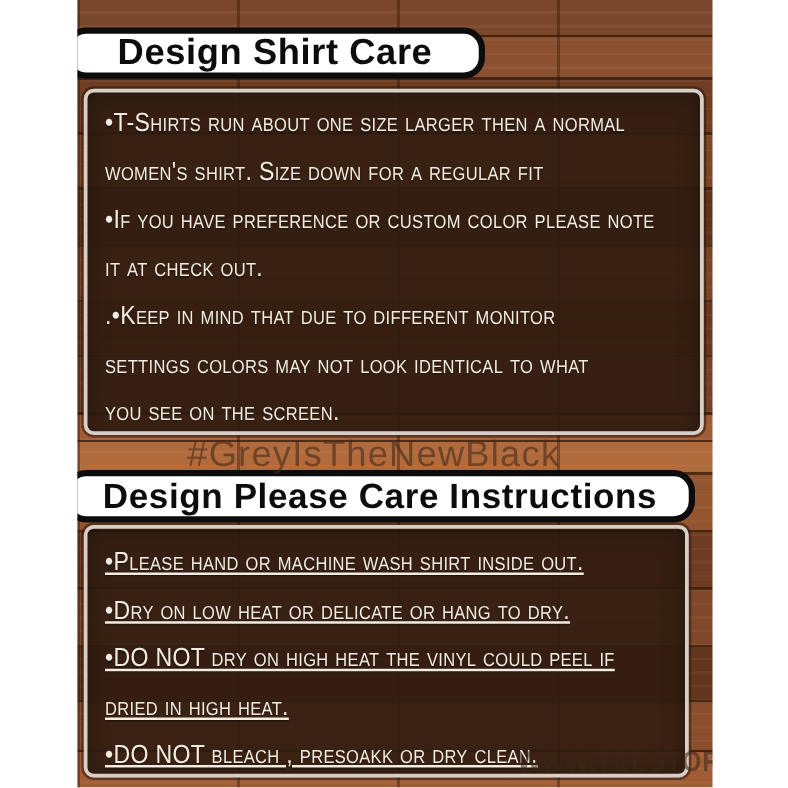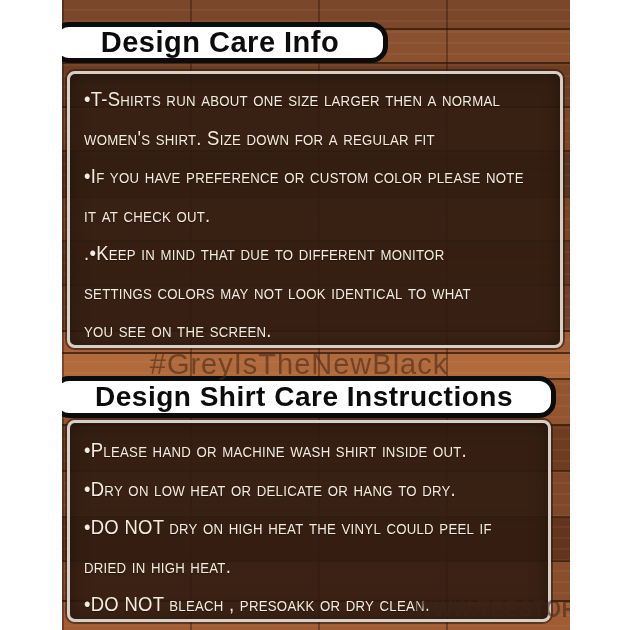--- a/index.html
+++ b/index.html
@@ -56,21 +56,21 @@
     box-sizing:border-box;
     background:rgba(47,27,16,0.88);
     border:3px solid #d6cfc8;
     border-radius:8px;
     box-shadow:0 0 0 2px rgba(40,22,12,0.55), inset 0 0 18px rgba(0,0,0,0.35);
     padding:6px 0 0 14px;
     color:#f2ece2;
     overflow:hidden;
   }
   .darkbox.b1{left:5px;top:71px;width:496px;height:277px;}
-  .darkbox.b2{left:5px;top:420px;width:484px;height:202px;padding-top:8px;}
+  .darkbox.b2{left:5px;top:420px;width:484px;height:202px;padding-top:8px;text-decoration:underline;}
   .tline{
     height:38.5px;line-height:38.5px;
     font-size:21px;
     font-variant:small-caps;
     letter-spacing:0.3px;
     white-space:nowrap;
     transform:scaleX(0.88);
     transform-origin:0 50%;
     text-shadow:0 1px 1px rgba(0,0,0,0.4);
   }
@@ -90,37 +90,37 @@
     white-space:nowrap;
     z-index:6;
   }
 </style>
 </head>
 <body>
 
 <div class="wood">
 
   <div class="plate h1">
-    <span>Design Care Info</span>
+    <span>Design Shirt Care</span>
   </div>
 
   <div class="darkbox b1">
     <div class="tline">•T-Shirts run about one size larger then a normal</div>
     <div class="tline">women's shirt. Size down for a regular fit</div>
     <div class="tline">•If you have preference or custom color please note</div>
     <div class="tline">it at check out.</div>
     <div class="tline">.•Keep in mind that due to different monitor</div>
     <div class="tline">settings colors may not look identical to what</div>
     <div class="tline">you see on the screen.</div>
   </div>
 
   <div class="wm-mid">#GreyIsTheNewBlack</div>
 
   <div class="plate h2">
-    <span>Design Shirt Care Instructions</span>
+    <span>Design Please Care Instructions</span>
   </div>
 
   <div class="darkbox b2">
     <div class="tline">•Please hand or machine wash shirt inside out.</div>
     <div class="tline">•Dry on low heat or delicate or hang to dry.</div>
     <div class="tline">•DO NOT dry on high heat the vinyl could peel if</div>
     <div class="tline">dried in high heat.</div>
     <div class="tline">•DO NOT bleach , presoakk or dry clean.</div>
   </div>
 

